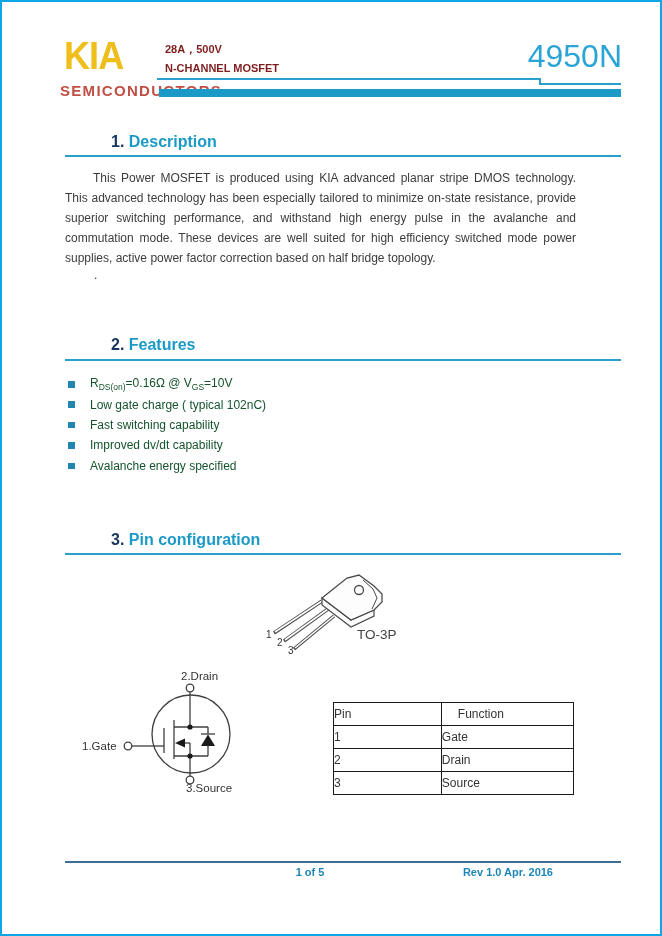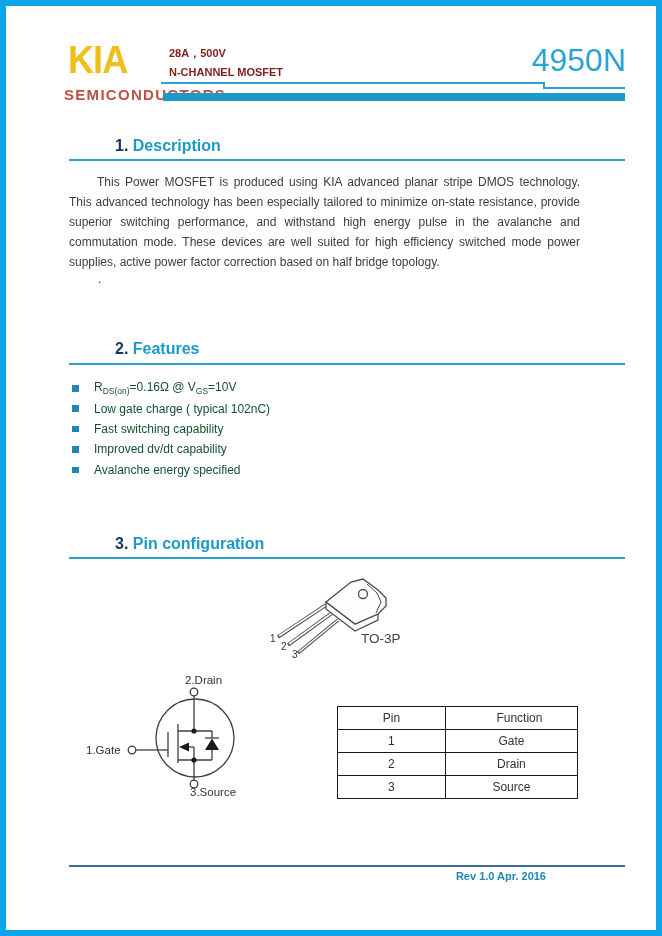--- a/index.html
+++ b/index.html
@@ -1,19 +1,19 @@
 <!DOCTYPE html>
 <html><head>
 <meta charset="utf-8">
 <style>
   html,body{margin:0;padding:0;background:#fff;}
   .page{
     position:relative;width:662px;height:936px;background:#ffffff;
     font-family:"Liberation Sans", sans-serif;color:#3c3c3c;overflow:hidden;
-    border:6px solid #0ea5e9;box-sizing:border-box;
+    border:2px solid #0ea5e9;box-sizing:border-box;
   }
   .abs{position:absolute;}
 
   
   .logo{left:62px;top:33px;font-size:38px;font-weight:bold;color:#efbe1a;letter-spacing:-1px;transform:scaleX(.95);transform-origin:left top;}
   .logo-sub{left:58px;top:80px;font-size:15px;letter-spacing:1.3px;color:#c05046;font-weight:bold;}
   .spec{left:163px;top:38px;font-size:11px;font-weight:bold;color:#7f1d1d;line-height:19px;}
   .partnum{left:450px;top:36px;width:170px;text-align:right;font-size:32px;color:#2aa4d4;font-weight:normal;}
   .rule-thin{left:155px;top:76px;width:382px;height:2px;background:#2aa0cc;}
   .rule-step{left:537px;top:81px;width:82px;height:2px;background:#2aa0cc;}
@@ -32,28 +32,28 @@
   .stray{left:92px;top:266px;font-size:12px;color:#3c3c3c;}
 
   
   .features{left:63px;top:372px;width:420px;list-style:none;margin:0;padding:0;}
   .features li{position:relative;height:20.4px;padding-left:25px;font-size:12px;color:#14532d;display:flex;align-items:center;}
   .features .bullet{position:absolute;left:3px;top:7px;width:6.5px;height:6.5px;background:#1e86b0;}
   .features sub{font-size:8.5px;}
 
   
   .pin-table{left:331px;top:700px;width:241px;border-collapse:collapse;font-size:12px;color:#333;}
-  .pin-table td{border:1.5px solid #1a1a1a;text-align:center;height:22px;padding:0;margin-top:25px;}
+  .pin-table td{border:1.5px solid #1a1a1a;height:22px;padding:0;margin-top:25px;}
   .pin-table .c1{width:117px;}
   .pin-table .c2{width:123px;padding-left:16px;}
 
   
   .foot-line{left:63px;top:859px;width:556px;height:1.5px;background:#3e6d96;}
   .foot-page{left:63px;top:864px;width:490px;text-align:center;font-size:11px;font-weight:bold;color:#1e86b4;}
-  .foot-rev{left:63px;top:864px;width:477px;text-align:right;font-size:11px;font-weight:bold;color:#1e86b4;}
+  .foot-rev{left:74px;top:864px;width:477px;text-align:right;font-size:11px;font-weight:bold;color:#1e86b4;}
 
   svg text{font-family:"Liberation Sans", sans-serif;}
 </style>
 </head>
 <body>
 
 <div class="page">
 
   <div class="abs logo">KIA</div>
   <div class="abs logo-sub">SEMICONDUCTORS</div>
@@ -183,15 +183,16 @@
         <td>Drain</td>
       </tr>
       <tr>
         <td>3</td>
         <td>Source</td>
       </tr>
     </tbody>
   </table>
 
   <div class="abs foot-line"></div>
+  <div class="abs foot-page">1 of 5</div>
   <div class="abs foot-rev">Rev 1.0 Apr. 2016</div>
 
 </div>
 
 </body></html>

